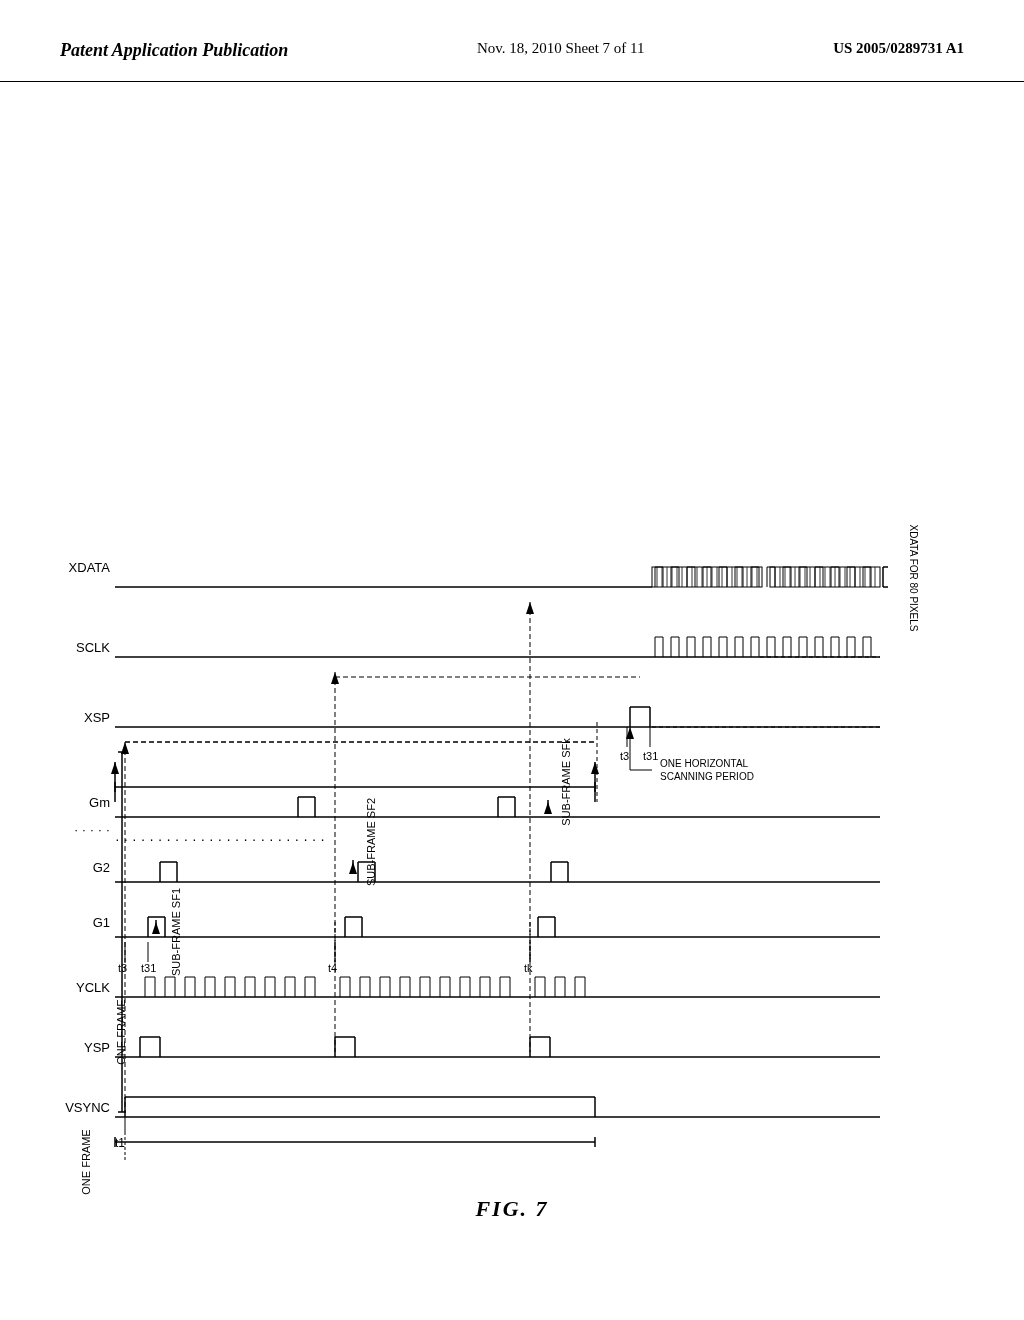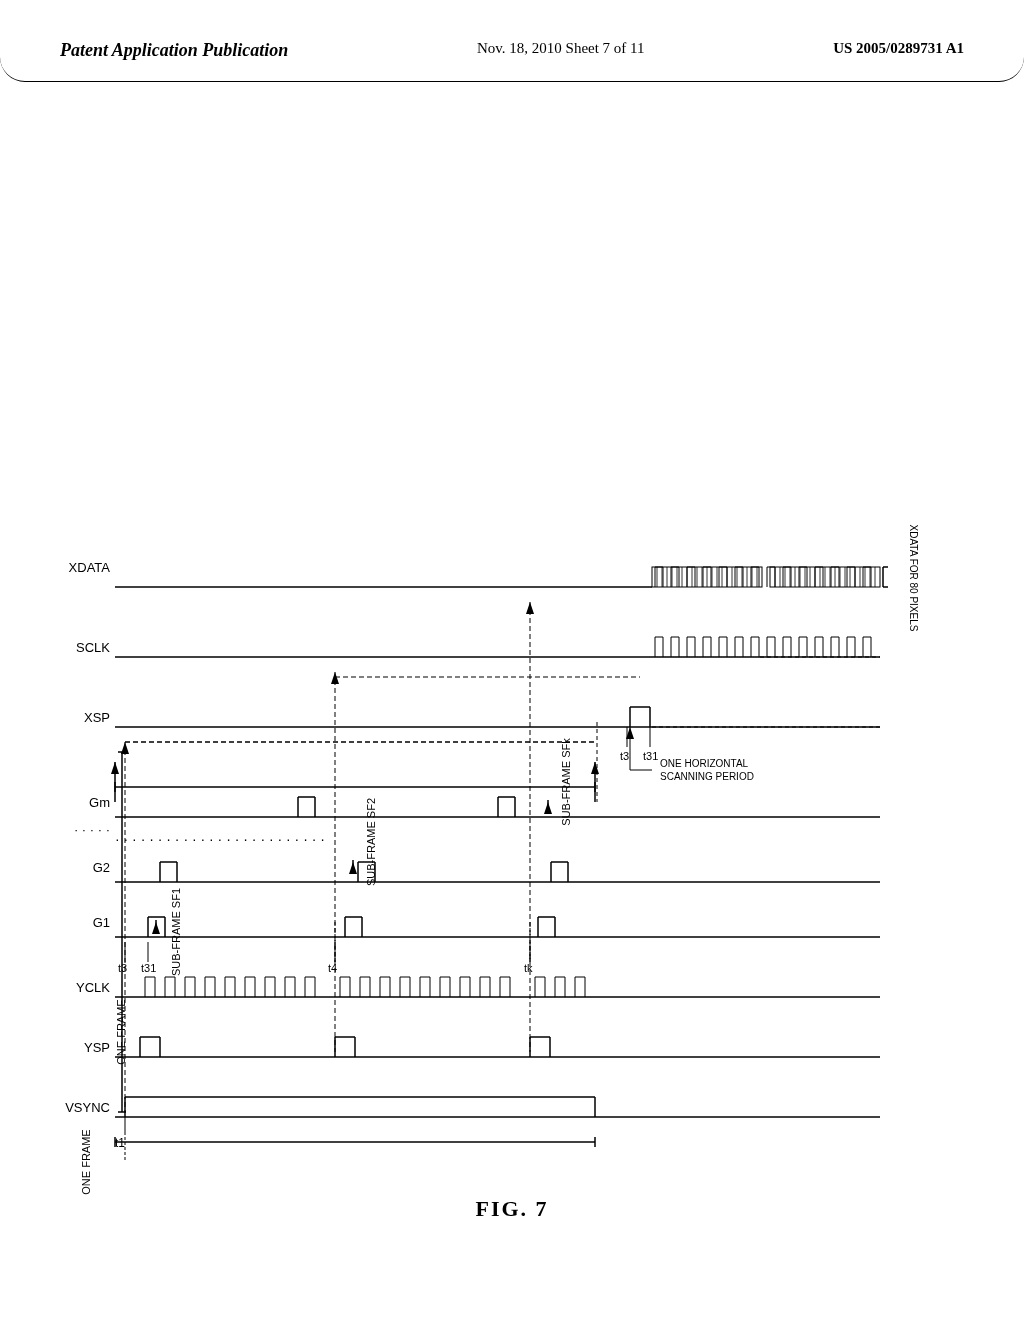--- a/index.html
+++ b/index.html
@@ -11,21 +11,20 @@
       overflow: hidden;
       position: relative;
     }
 
     .header {
       display: flex;
       justify-content: space-between;
       align-items: flex-start;
       padding: 40px 60px 20px 60px;
       border-bottom: 1px solid #000;
-      border-radius: 25px;
     }
 
     .header-left {
       font-size: 18px;
       font-weight: bold;
       font-style: italic;
     }
 
     .header-center {
       font-size: 15px;
@@ -52,20 +51,21 @@
       height: 1100px;
     }
 
     .fig-label {
       position: absolute;
       bottom: 80px;
       left: 50%;
       transform: translateX(-50%);
       font-size: 22px;
       font-weight: bold;
+      font-style: italic;
       letter-spacing: 2px;
     }
   </style>
 </head>
 <body>
 
 <div class="header">
   <div class="header-left">Patent Application Publication</div>
   <div class="header-center">Nov. 18, 2010    Sheet 7 of 11</div>
   <div class="header-right">US 2005/0289731 A1</div>

